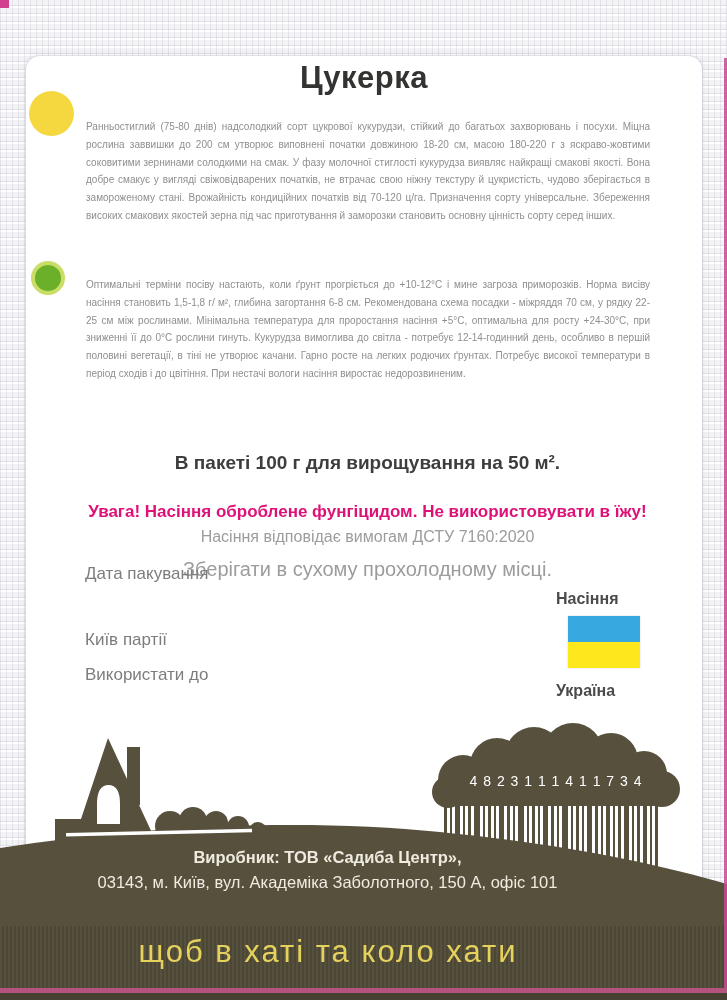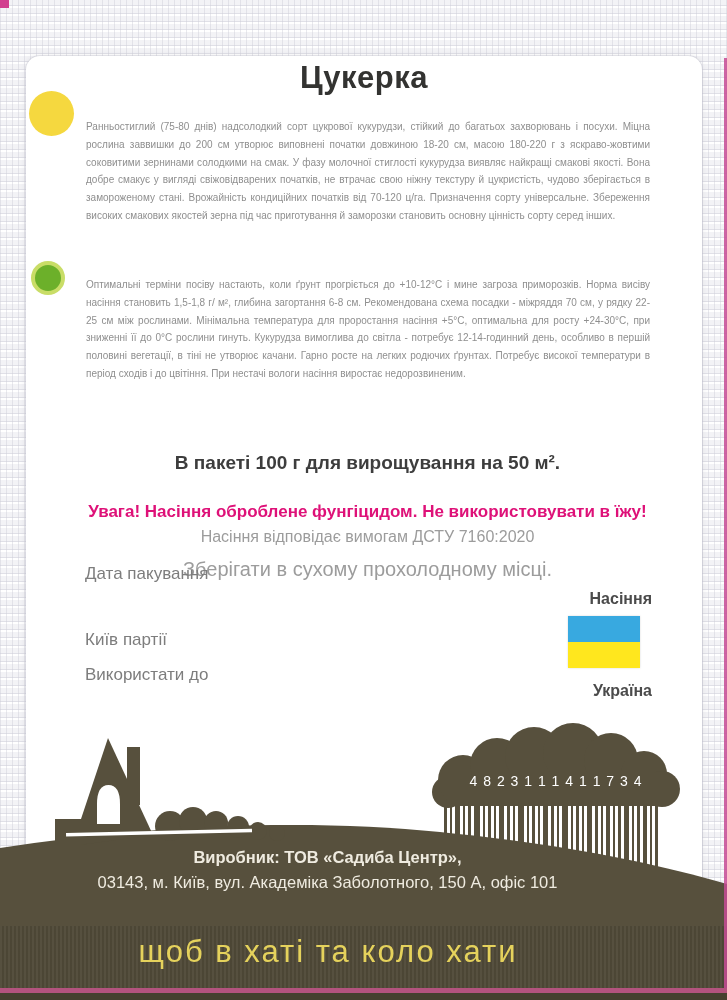--- a/index.html
+++ b/index.html
@@ -42,21 +42,21 @@
   .pack-info { top:452px; font-size:19px; font-weight:bold; color:#3d3d3d; }
   .warning   { top:502px; font-size:17px; font-weight:bold; color:#de1178; }
   .standard  { top:528px; font-size:16px; color:#9c9c9c; }
   .storage   { top:558px; font-size:20px; color:#9c9c9c; }
 
   .field-label { position:absolute; left:85px; font-size:17px; color:#7d7d7d; }
   .field-1 { top:564px; }
   .field-2 { top:630px; }
   .field-3 { top:665px; }
 
-  .origin-label { position:absolute; left:556px; width:96px; text-align:right;
+  .origin-label { position:absolute; left:556px; width:96px; text-align:left;
                   font-size:16px; font-weight:bold; color:#4b4b4b; }
   .seeds-label   { top:590px; }
   .country-label { top:682px; }
   .flag { position:absolute; left:568px; top:616px; width:72px; height:52px;
           box-shadow:0 0 2px rgba(0,0,0,.15); }
   .flag .flag-top    { width:100%; height:50%; background:#38a9e0; }
   .flag .flag-bottom { width:100%; height:50%; background:#ffe71e; }
 
   .silhouette { position:absolute; left:0; top:720px; width:727px; height:280px; }
 

